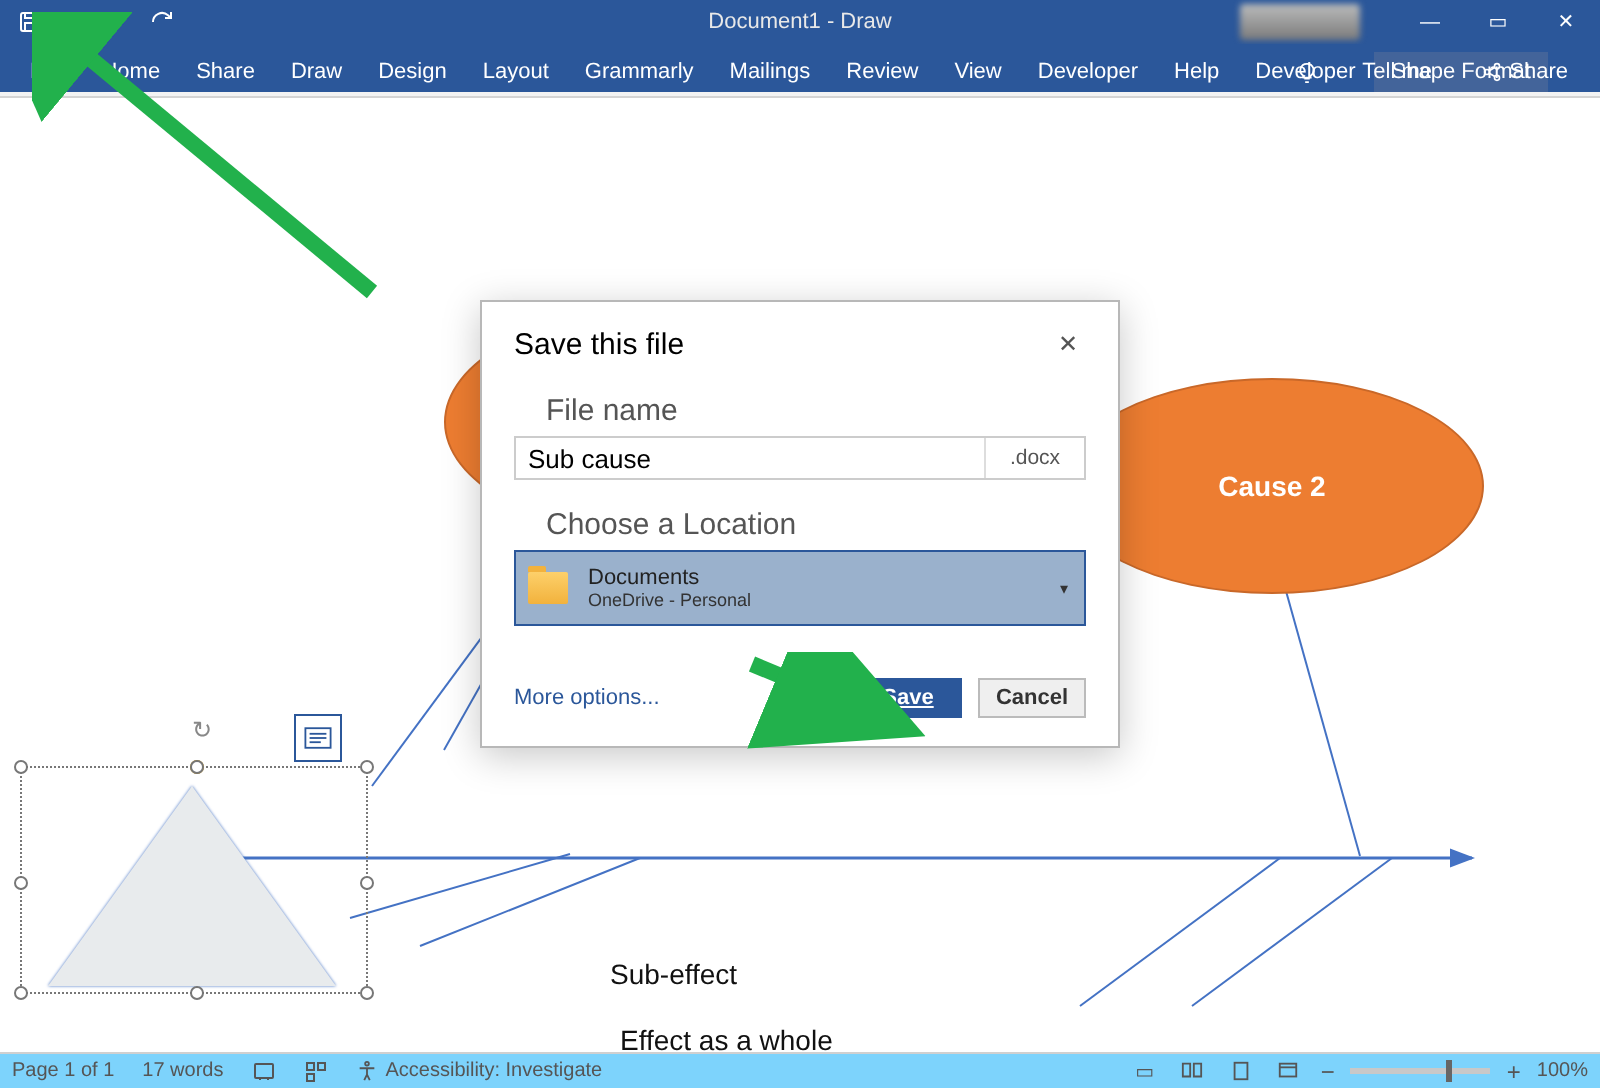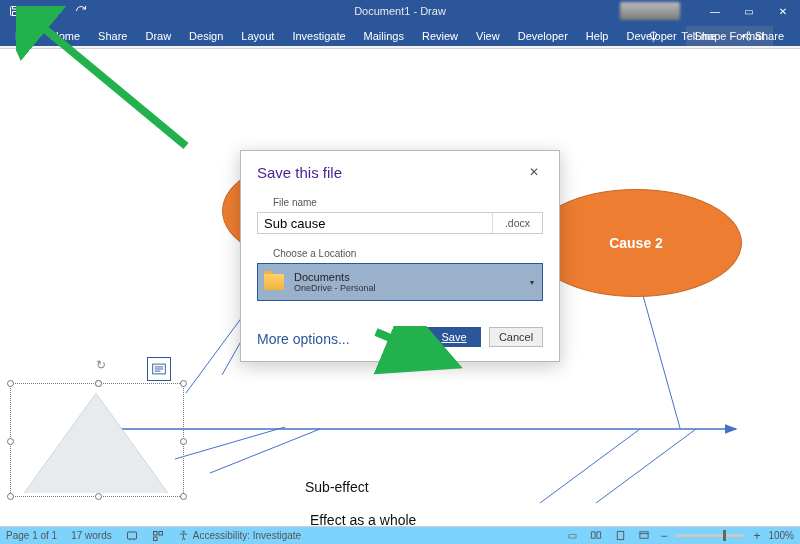--- a/index.html
+++ b/index.html
@@ -42,36 +42,36 @@
   .rotate-handle { position:absolute; left:85px; top:-26px; color:#888; font-size:12px;}
   .adj-handle { position:absolute; width:7px; height:7px; background:#ffd64c; border:1px solid #c48b00; border-radius:50%; left:84px; top:-4px;}
   .triangle { position:absolute; left:24px; top: 344px; width:0; height:0; border-left: 72px solid transparent; border-right:72px solid transparent; border-bottom: 100px solid #e8ebed; filter: drop-shadow(0 0 0.7px #4472c4);}
 
   
   .fishbone { position:absolute; left:0; top:0; width:100%; height:100%; pointer-events:none;}
 
   
   .dialog { position: absolute; left: 240px; top: 150px; width: 320px; background: #fff; border: 1px solid #b8b8b8; box-shadow: 0 4px 18px rgba(0,0,0,.22); z-index: 100; }
   .dlg-head { display: flex; justify-content: space-between; align-items: center; padding: 12px 16px 6px 16px; }
-  .dlg-title { color: #4c1d95; font-size: 15px; text-align: center; }
+  .dlg-title { color: #000000; font-size: 15px; text-align: center; }
   .close-x { font-size: 12px; color: #555; cursor:pointer; padding: 2px 4px;}
   .dlg-body { padding: 4px 16px 14px 16px; font-size: 11px; color: #444; }
-  .field-label { margin-top: 6px; margin-bottom: 4px; font-size: 10px; color:#555;padding-left:16px;}
+  .field-label { margin-top: 6px; margin-bottom: 4px; font-size: 15px; color:#555;padding-left:16px;}
   .file-row { display:flex; border: 1px solid #ccc; height: 22px; }
   .file-input { flex:1; border:none; padding: 0 6px; font-size:13px; outline:none;}
   .ext { border-left: 1px solid #ddd; width: 50px; display:flex; align-items:center; justify-content:center; font-size:10.5px; color:#555;}
   .loc-row { margin-top:3px; display:flex; align-items:center; height: 38px; background:#9ab1cc; border: 1.5px solid #2b579a; padding: 0 6px; position:relative;}
   .folder-ico { width: 20px; height: 16px; margin-right: 10px; background: linear-gradient(#fdd06a,#f2b23d); border-radius:1px; position:relative;}
   .folder-ico:before{content:""; position:absolute; top:-3px; left:0; width:9px; height:3px; background:#f2b23d; border-radius:1px 1px 0 0;}
   .loc-text { display:flex; flex-direction:column; line-height:1.15;}
   .loc-name { font-size: 11px; color: #222;}
   .loc-sub { font-size: 9px; color: #333;}
   .loc-caret { position:absolute; right:8px; color:#333; font-size:8px;}
-  .more-opts { color: #2b579a; font-size: 14px; margin-top: 30px; display:inline-block; cursor:pointer;}
-  .dlg-btns { float:right; margin-top: 26px; display:flex; gap:8px;}
+  .more-opts { color: #2b579a; font-size: 11px; margin-top: 30px; display:inline-block; cursor:pointer;}
+  .dlg-btns { float:right; margin-top: 26px; display:flex; gap:8px;font-weight:bold;}
   .btn { width: 54px; height: 20px; font-size: 11px; display:flex; align-items:center; justify-content:center; cursor:pointer;}
   .btn-save { background:#2b579a; color:#fff; }
   .btn-save span { text-decoration: underline; text-decoration-color: #fff; }
   .btn-cancel { background:#efefef; color:#333; border:1px solid #bbb;}
 
   
   .statusbar { position:absolute; bottom:0; left:0; right:0; height:18px; background:#7dd3fc; border-top:1px solid #d0d0d0; display:flex; align-items:center; font-size:10px; color:#555; padding: 0 6px;}
   .statusbar .sb-item { margin-right: 14px; display:flex; align-items:center; gap:4px;}
   .sb-right { position:absolute; right:6px; display:flex; align-items:center; gap:8px;}
   .view-btn { width:16px; height:14px; display:flex; align-items:center; justify-content:center; color:#555;}
@@ -116,21 +116,21 @@
   </div>
 </div>
 
 <div class="ribbon">
   <div class="tab">File</div>
   <div class="tab">Home</div>
   <div class="tab">Share</div>
   <div class="tab">Draw</div>
   <div class="tab">Design</div>
   <div class="tab">Layout</div>
-  <div class="tab">Investigate</div>
+  <div class="tab">Grammarly</div>
   <div class="tab">Mailings</div>
   <div class="tab">Review</div>
   <div class="tab">View</div>
   <div class="tab">Developer</div>
   <div class="tab">Help</div>
   <div class="tab">Developer</div>
   <div class="tab context">Shape Format</div>
   <div class="tell-me">
     <svg width="11" height="11" viewBox="0 0 24 24" fill="none" stroke="#fff" stroke-width="2">
         <path d="M9 18h6M10 22h4M12 2a7 7 0 0 0-4 12.9V17h8v-2.1A7 7 0 0 0 12 2z"></path>

